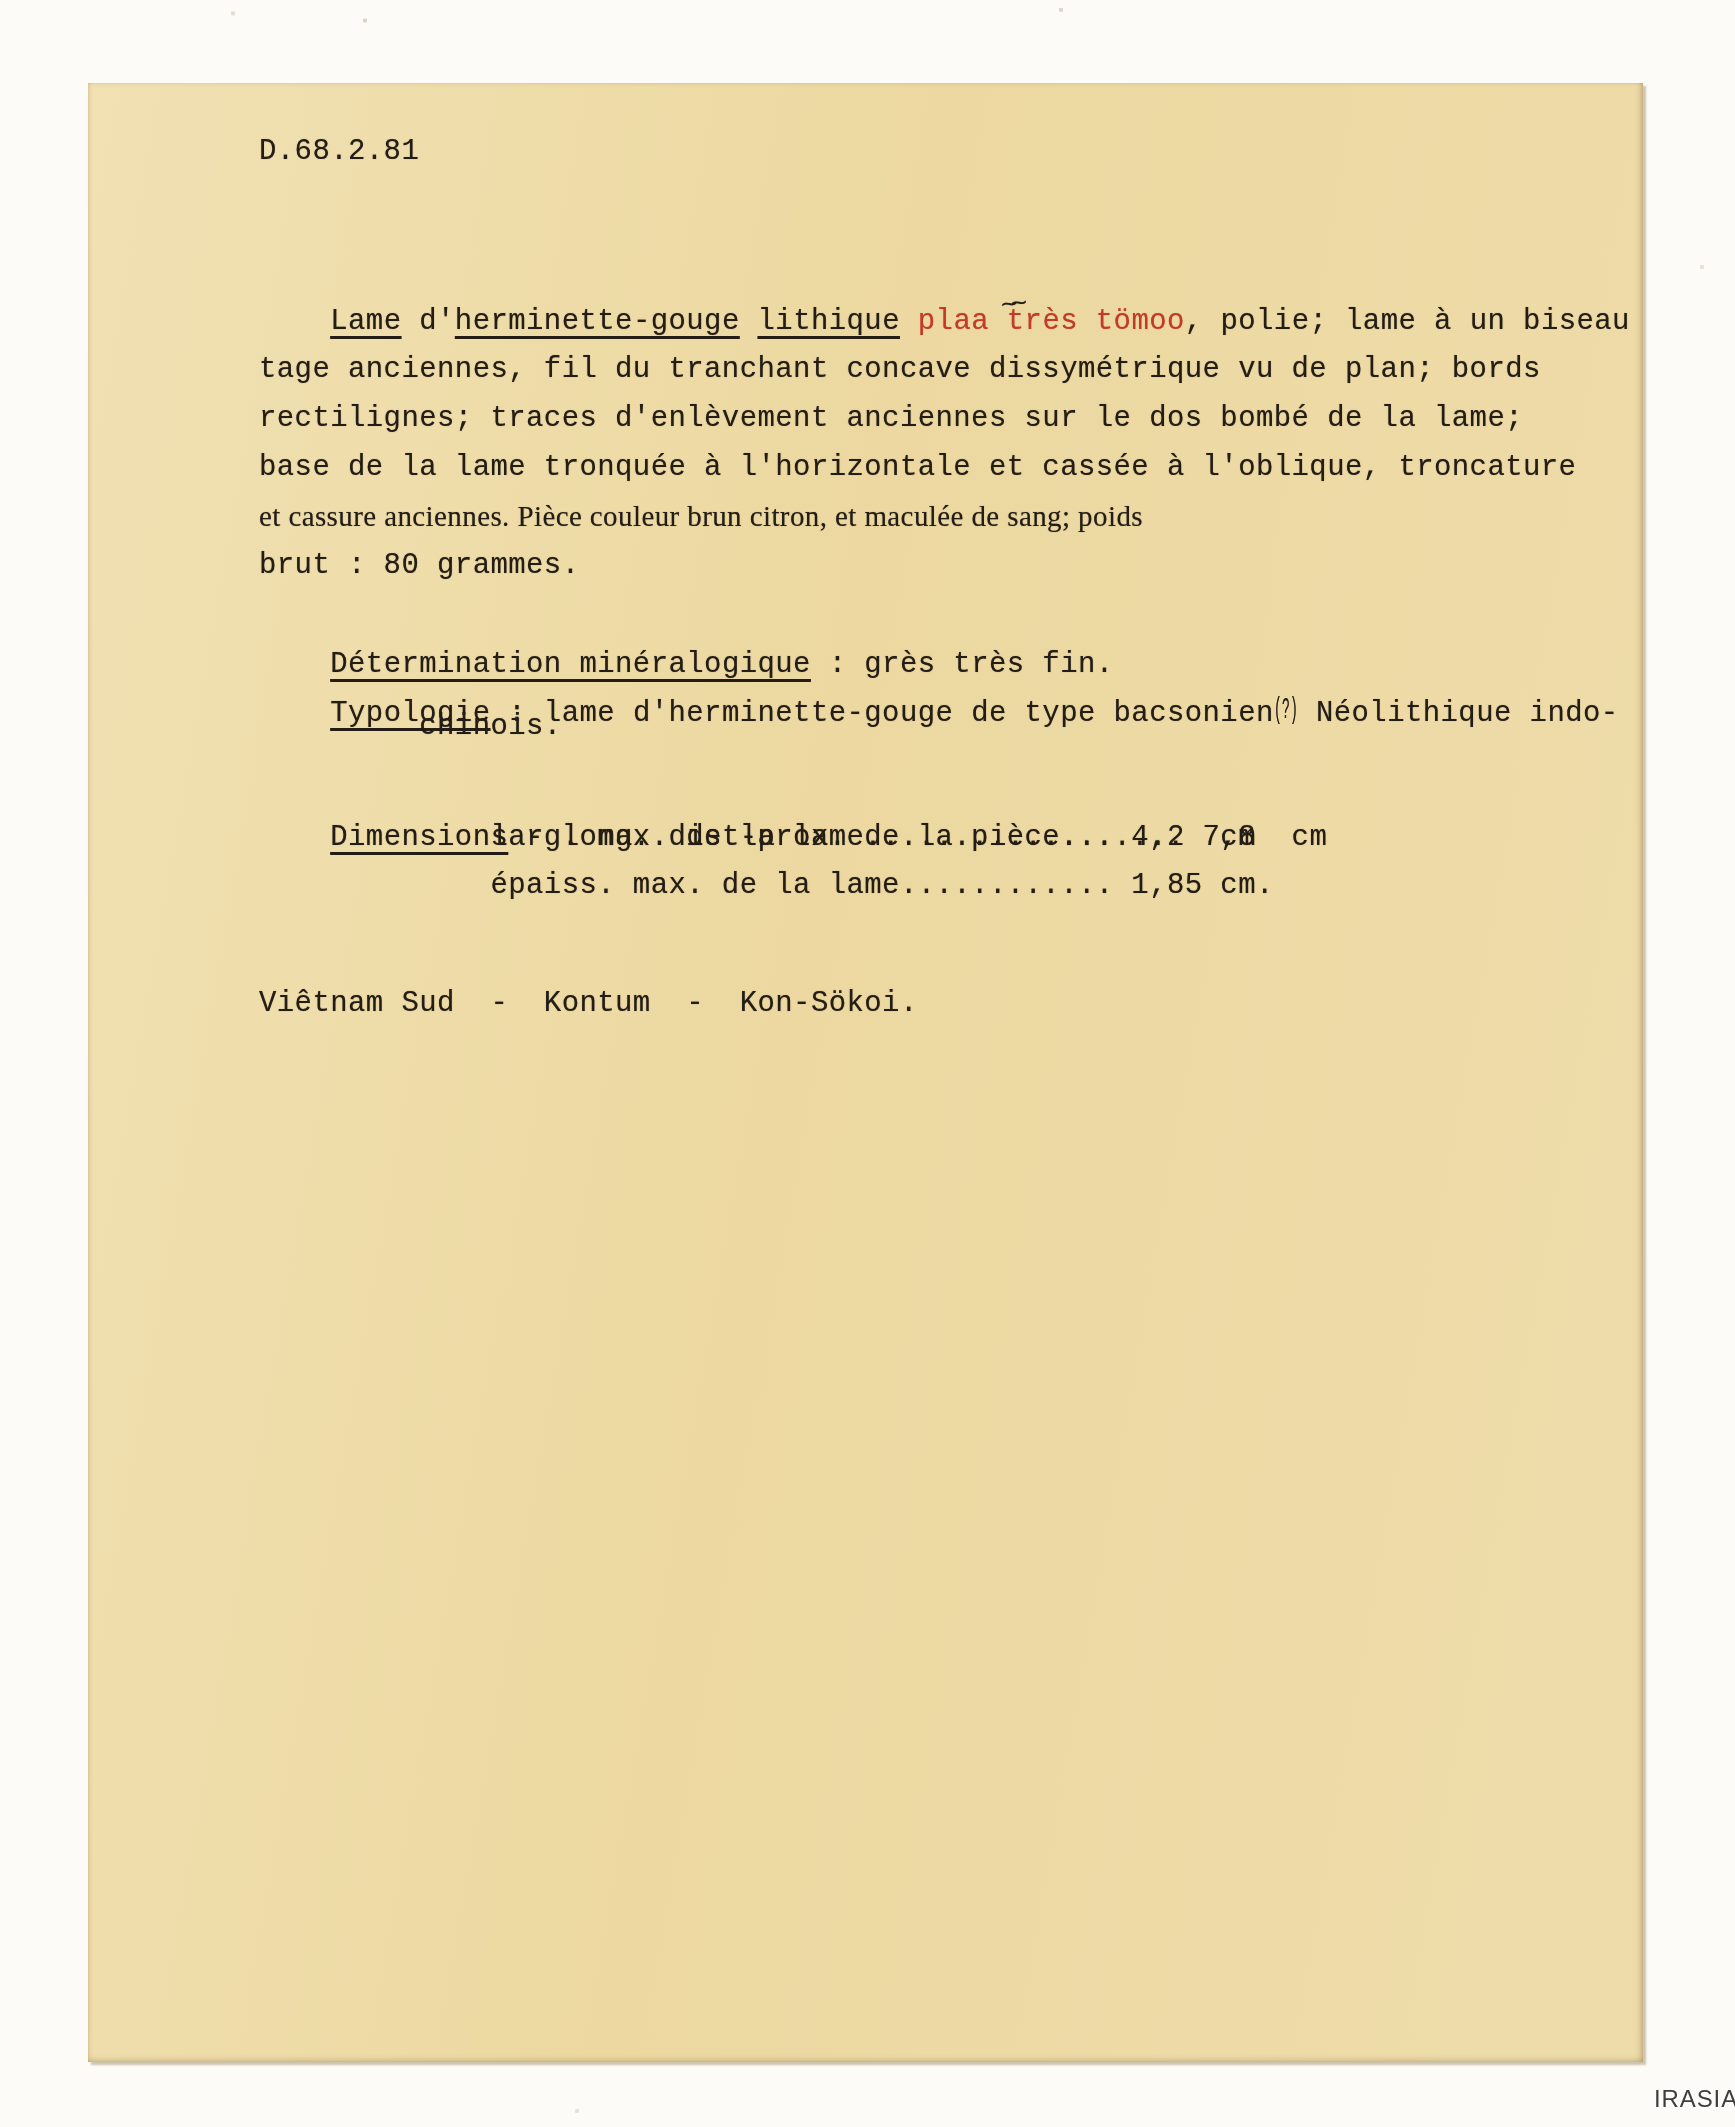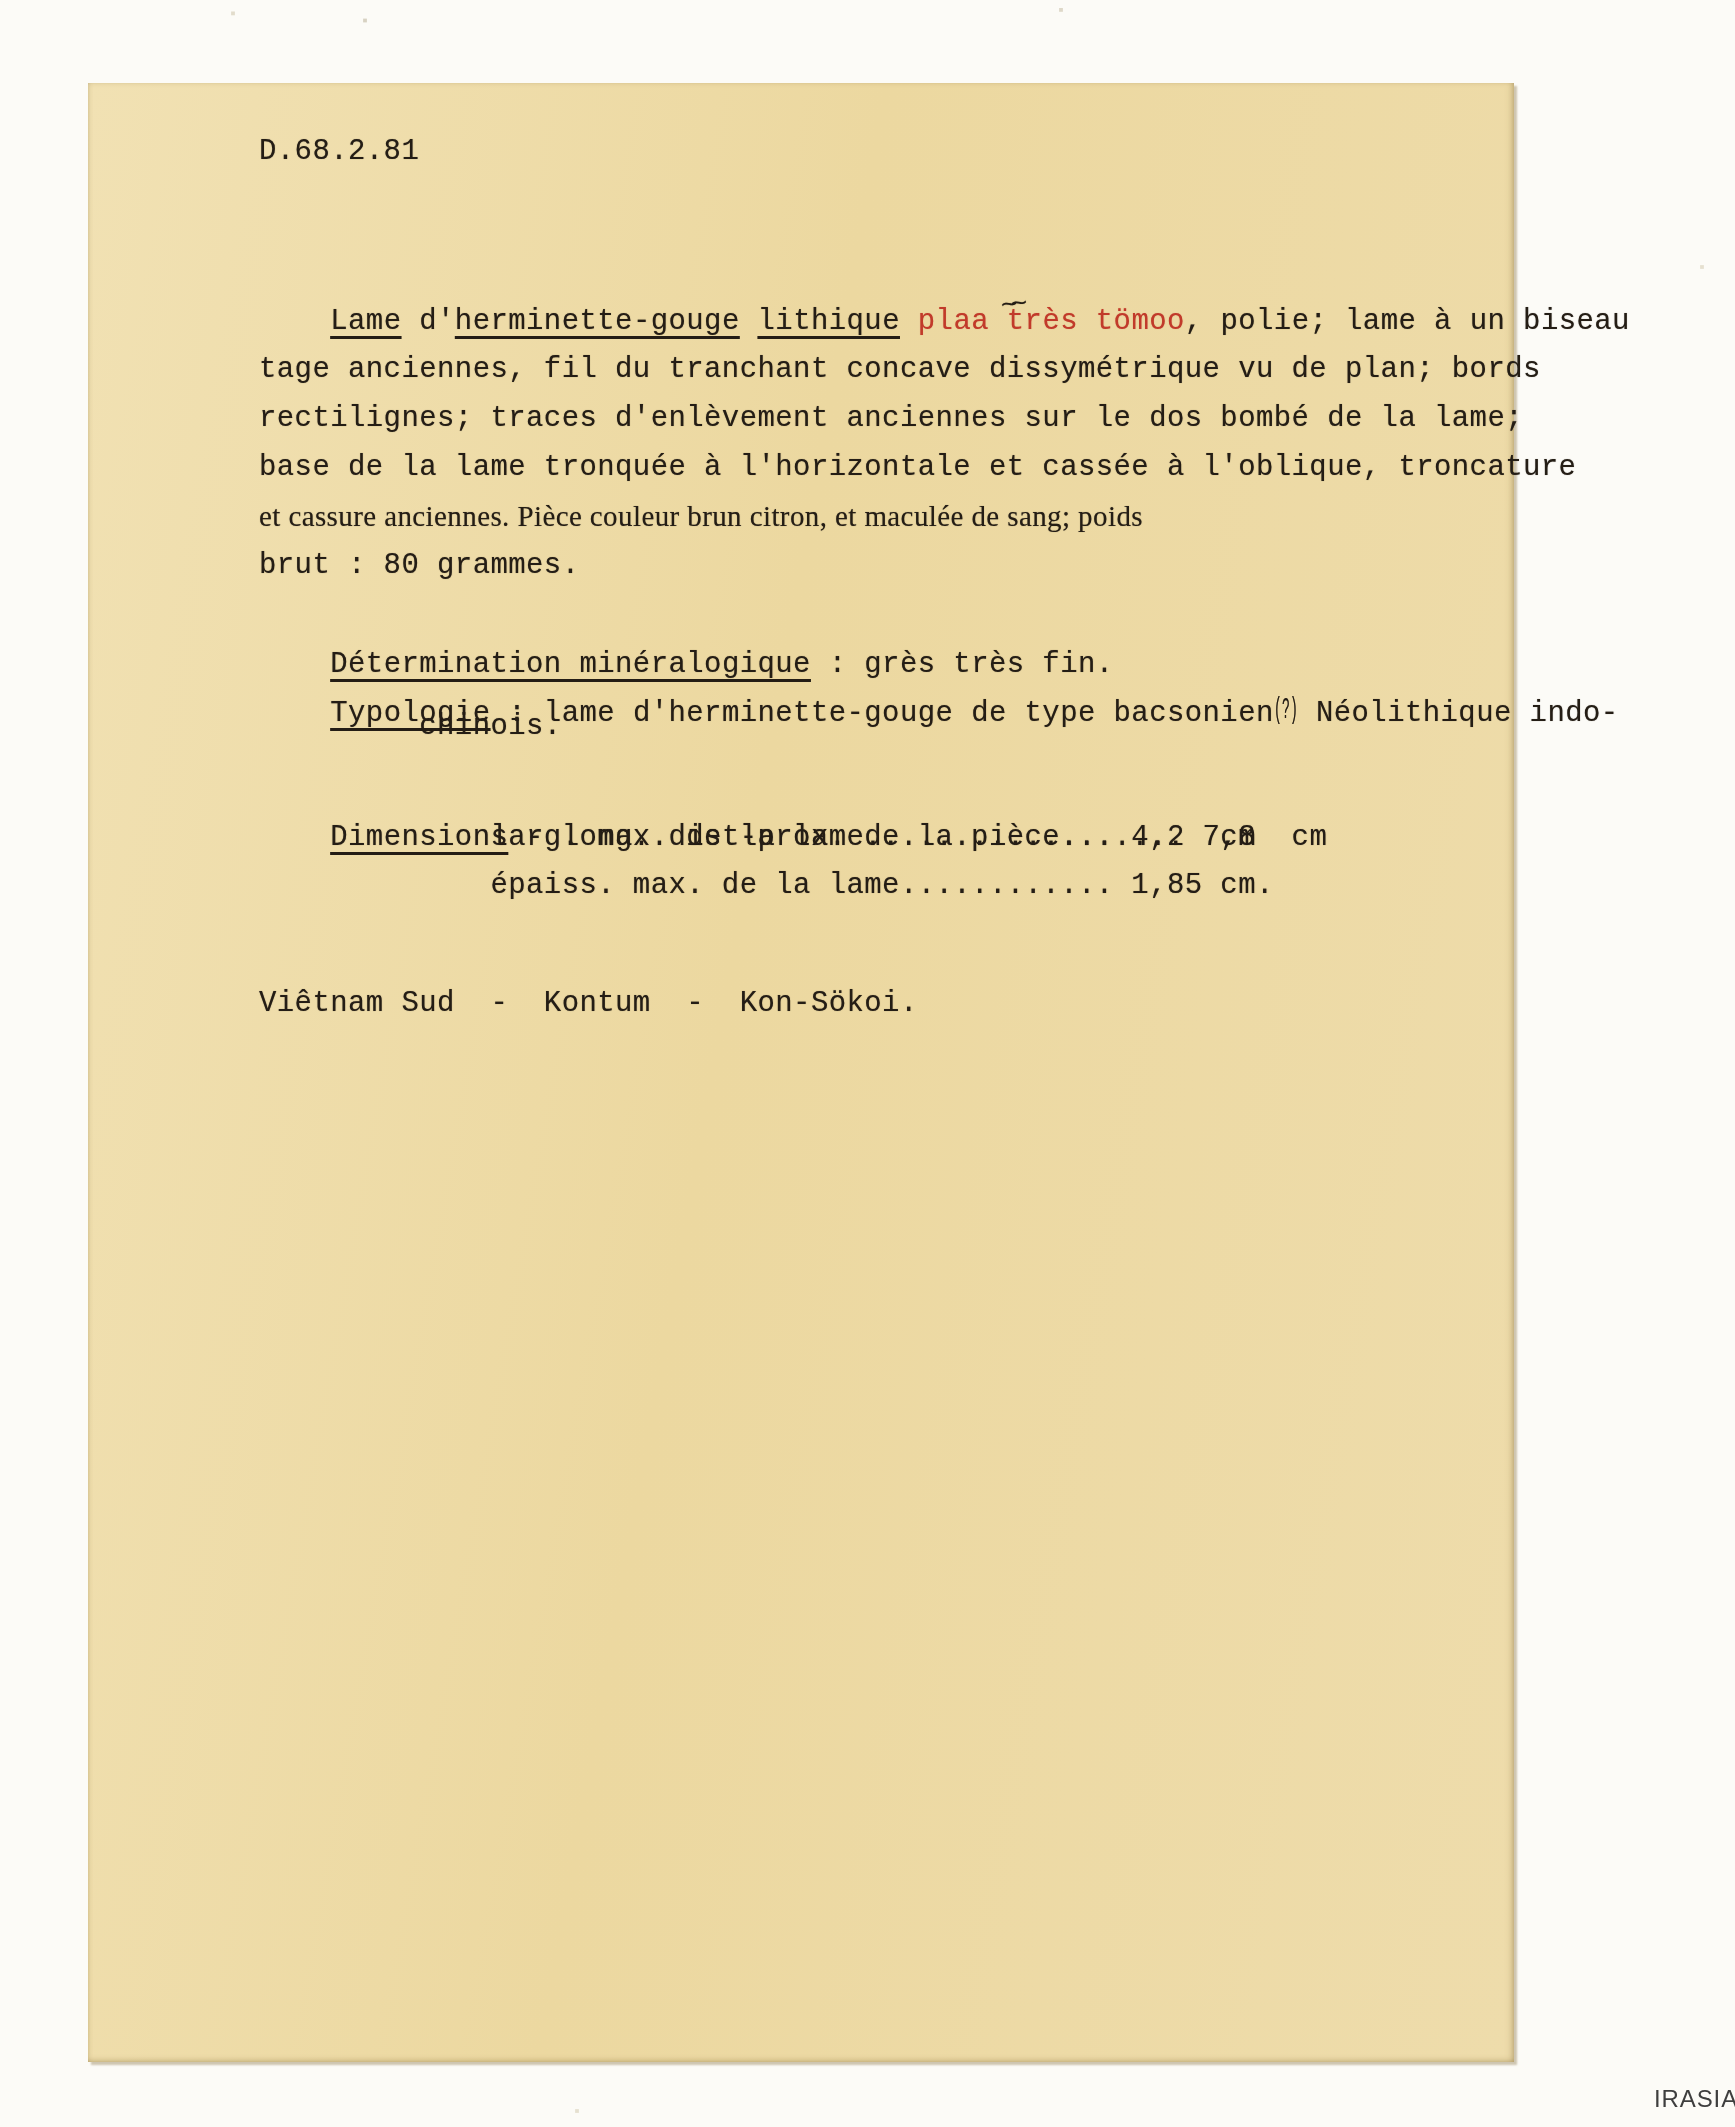--- a/index.html
+++ b/index.html
@@ -5,27 +5,26 @@
   html,body { margin:0; padding:0; }
   body {
     width:1735px; height:2128px; position:relative; overflow:hidden;
     background:#fcfbf7;
     font-family:"Liberation Mono","DejaVu Sans Mono",monospace;
   }
   .specks { position:absolute; left:0; top:0; width:1.8px; height:1.8px; background:transparent;
     box-shadow: 364px 19.5px 0 0.9px #d8d2c2, 232px 12.4px 0 0.9px #e2dccb, 1060px 8.9px 0 0.9px #ded8c8,
                 103px 896px 0 0.9px #e6e0d0, 1701px 266px 0 0.9px #e6e0d0, 576px 2110px 0 0.9px #e6e0d0; }
   .paper {
-    position:absolute; left:88px; top:83px; width:1403px; height:1979px;
+    position:absolute; left:88px; top:83px; width:1555px; height:1979px;
     background:linear-gradient(100deg,#f1e1b3 0%,#ecd8a0 45%,#eedcab 100%);
     box-shadow: inset -4.4px 0 7px -3.5px rgba(130,105,55,.5),
                 inset 0 -3.5px 6.2px -2.7px rgba(130,105,55,.35),
                 inset 2.7px 0 5.3px -2.7px rgba(130,105,55,.25),
                 2.7px 2.7px 1.8px rgba(150,130,90,.45);
-    padding-left: 23px;
   }
   .line {
     position:absolute; left:171px; white-space:pre;
     font-size:29px; line-height:49px; letter-spacing:0.4px;
     color:#241d15; text-shadow:0 0 0.9px rgba(36,29,21,.5);
   }
   .u { text-decoration:underline; text-decoration-thickness:3.1px; text-underline-offset:7px; }
   .red { color:#c13a2a; text-shadow:0 0 0.9px rgba(193,58,42,.45); position:relative; }
   .tildes {
     position:absolute; left:83px; top:-24px; color:#241d15;

